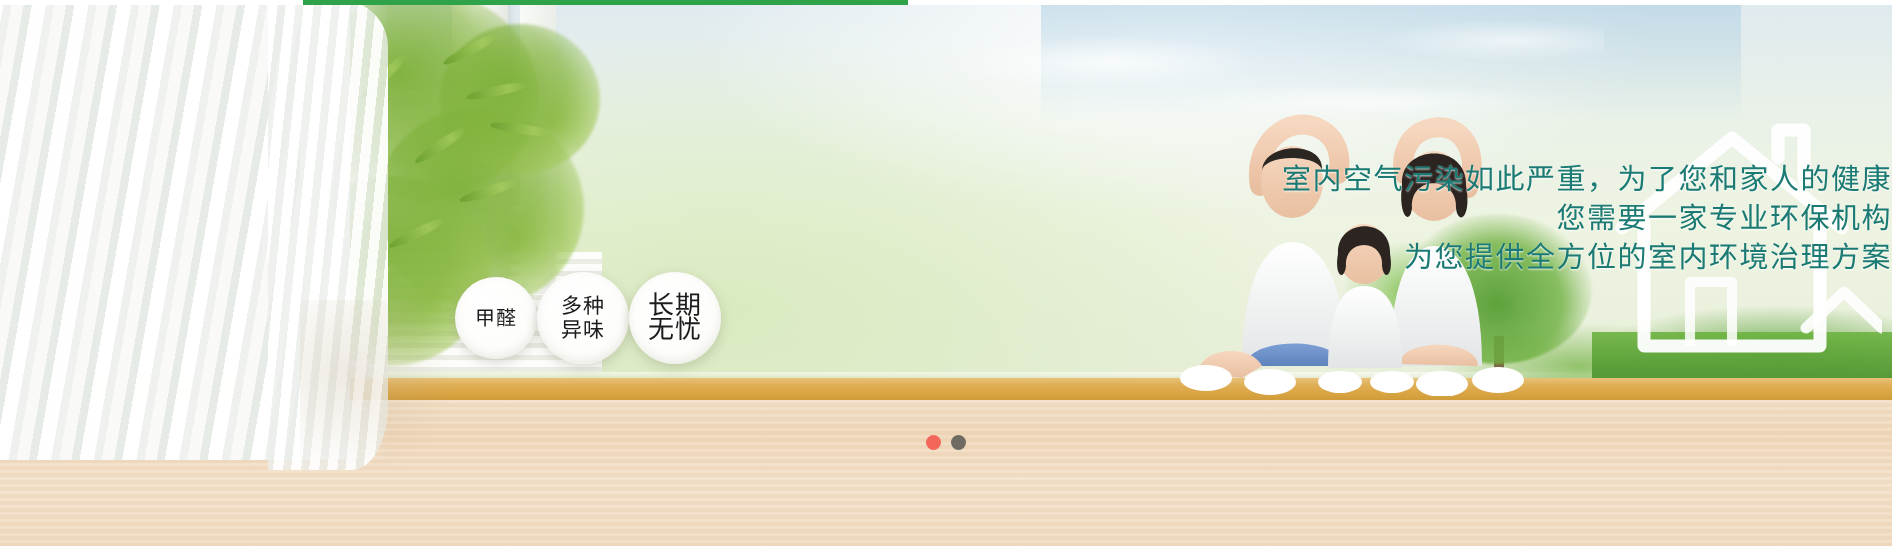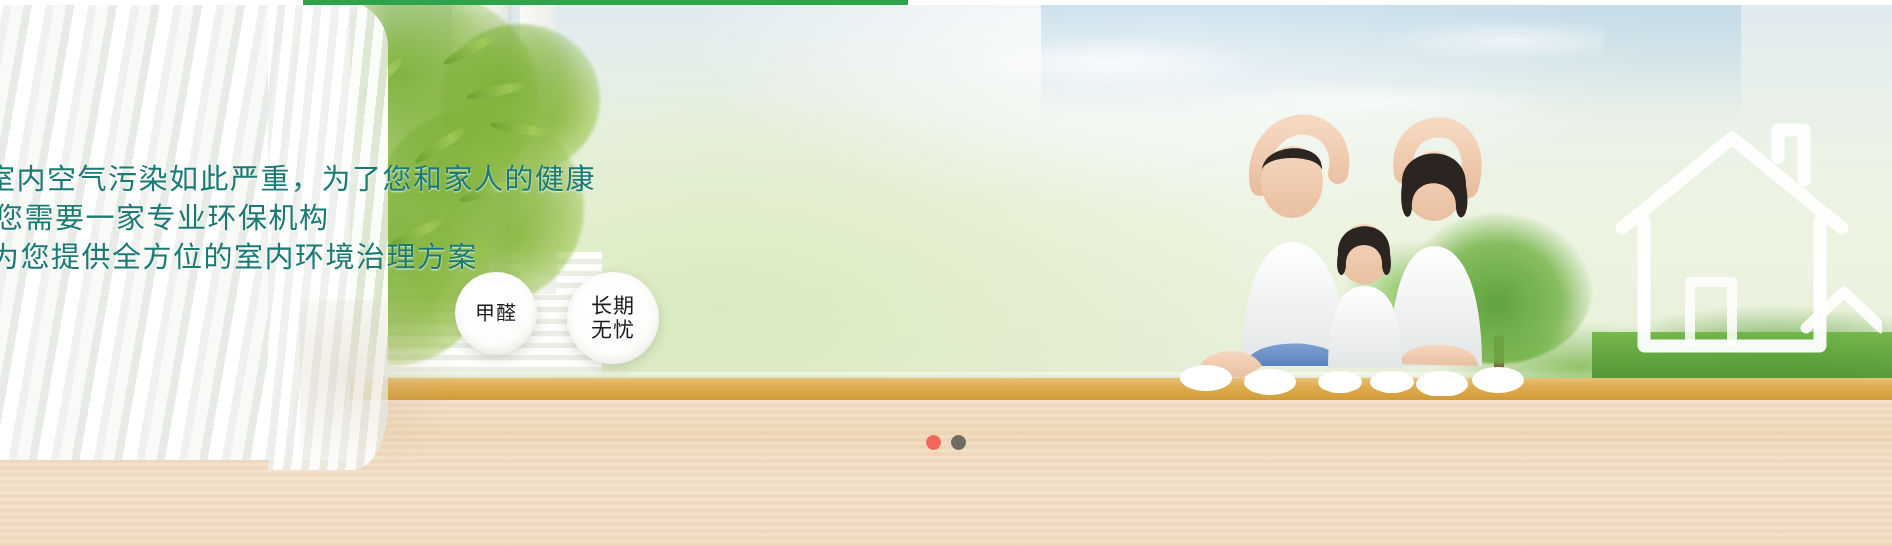--- a/index.html
+++ b/index.html
@@ -199,60 +199,60 @@
   
   .family {
     position:absolute; right:330px; bottom:150px; width:420px; height:330px;
     z-index: 25; pointer-events:none;
   }
   .family svg { width:100%; height:100%; display:block; }
 
   
   .headline {
     position:absolute; left:0; right:0; top:160px;
-    text-align:left;
+    text-align:right;
     z-index: 40;
     pointer-events:none;
   }
   .headline .line {
     font-size: 29px;
     line-height: 39px;
     letter-spacing: 1.5px;
     color: #1b7b74;
     font-weight: 500;
     text-shadow: 0 1px 2px rgba(255,255,255,.85);
     white-space: nowrap;
   }
   .headline .line.l1 { margin-left: -14px; }
   .headline .line.l2 { margin-left: -6px; }
   .headline .line.l3 { margin-left: -10px; }
 
   
   .badges {
     position:absolute; left:455px; top:272px;
-    display:flex; gap:30px;
+    display:flex; align-items:center; gap:0;
     z-index: 42;
     font-family: Liberation Serif, serif;
   }
   .badge {
     width: 82px; height: 82px; border-radius: 50%;
     background: radial-gradient(circle at 38% 32%, #ffffff 0%, #fdfdfb 62%, #f2f2ee 100%);
     box-shadow: 0 4px 12px rgba(90,90,70,.22), inset 0 -3px 8px rgba(210,210,200,.35);
     display:flex; flex-direction:column;
     align-items:center; justify-content:center;
     color:#1b1b1b;
     font-size: 20px;
     line-height: 24px;
     letter-spacing: 1px;
     font-weight: 500;
     cursor:pointer;
   }
   .badge.b2 { width:86px; height:86px; }
   .badge.b3 { width:92px; height:92px; font-size:21px; }
-  .badge.b4 { width:92px; height:92px; font-size:21px; }
+  .badge.b4 { width:92px; height:92px; font-size:26px; }
   .badge .l { display:block; white-space:nowrap; }
 
   
   .dots {
     position:absolute; left:0; right:0; bottom: 96px;
     display:flex; justify-content:center; gap:10px;
     z-index: 50;
   }
   .dot { width:15px; height:15px; border-radius:50%; cursor:pointer; }
   .dot.active { background:#f2675a; }
@@ -372,20 +372,24 @@
   <div class="headline">
     <div class="line l1" style="color: rgb(27, 123, 116);">室内空气污染如此严重，为了您和家人的健康</div>
     <div class="line l2" style="color: rgb(27, 123, 116);">您需要一家专业环保机构</div>
     <div class="line l3" style="color: rgb(27, 123, 116);">为您提供全方位的室内环境治理方案</div>
   </div>
 
   <div class="badges">
     <div class="badge b1">
       <span class="l">甲醛</span>
     </div>
+    <div class="badge b3">
+      <span class="l">多种</span>
+      <span class="l">异味</span>
+    </div>
     <div class="badge b4">
       <span class="l">长期</span>
       <span class="l">无忧</span>
     </div>
   </div>
 
   <div class="dots">
     <div class="dot active" style="background: rgb(242, 103, 90);"></div>
     <div class="dot idle" style="background: rgb(111, 107, 99);"></div>
   </div>

